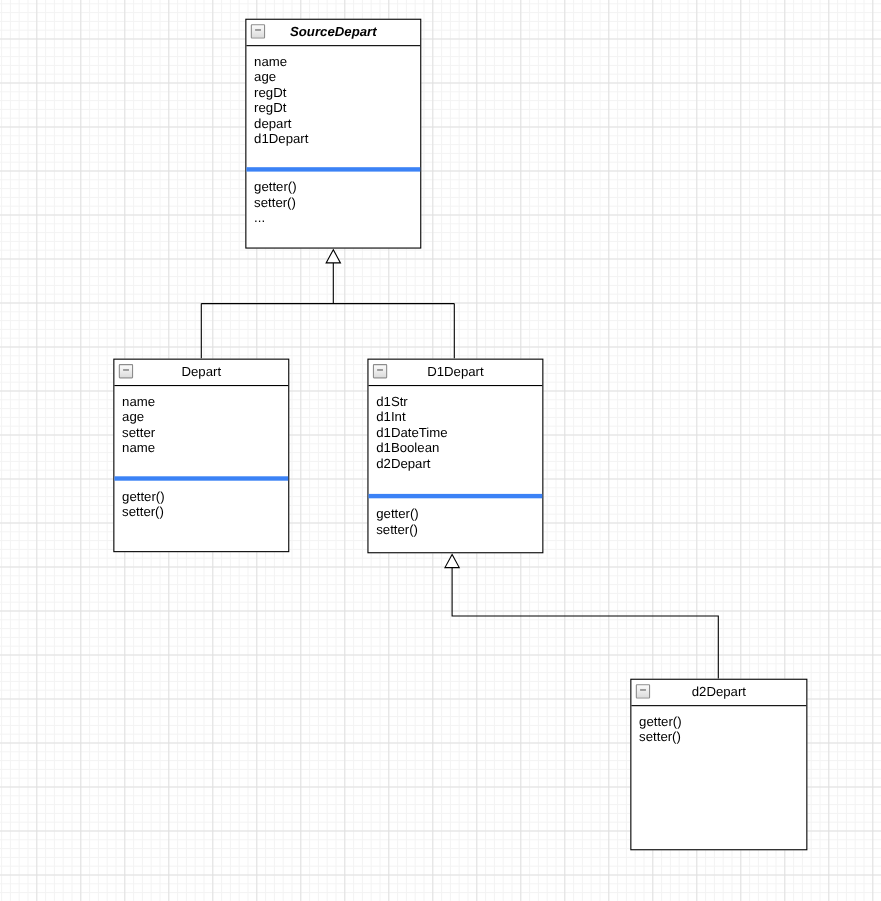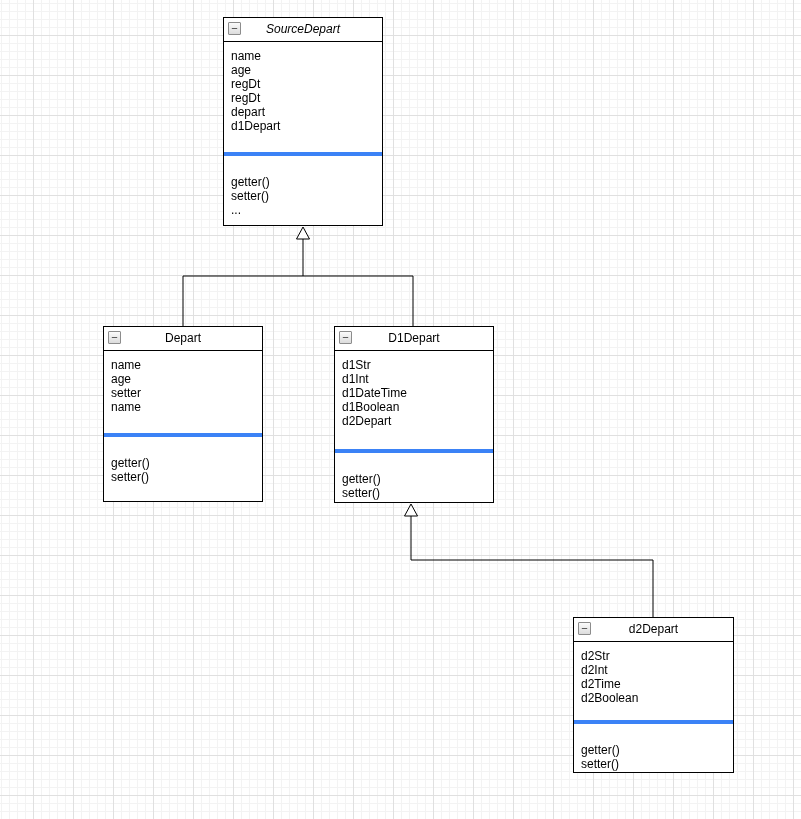--- a/index.html
+++ b/index.html
@@ -40,21 +40,21 @@
   }
   .uml-title {
     position: relative;
     box-sizing: content-box;
     height: 23px;
     border-bottom: 1px solid #000000;
     text-align: center;
     line-height: 23px;
     white-space: nowrap;
   }
-  .title-text.italic { font-style: italic; }
+  .title-text.italic { font-style: italic; font-weight: bold; }
   .collapse-icon {
     position: absolute;
     left: 4px;
     top: 4px;
     width: 13px;
     height: 13px;
     box-sizing: border-box;
     border: 1px solid #8c8c8c;
     background: linear-gradient(#fbfbfb, #dcdcdc);
     color: #333333;
@@ -68,21 +68,20 @@
     border-bottom: 4px solid #3b82f6;
     padding: 7px 0 0 7px;
     line-height: 14px;
     overflow: hidden;
   }
   .uml-methods {
     flex: 1;
     padding: 7px 0 0 7px;
     line-height: 14px;
     overflow: hidden;
-    margin-top: 12px;
   }
   .row { white-space: nowrap; }
 
   
   .c-source  { left: 223px; top: 17px;  width: 160px; height: 209px; }
   .c-source .uml-attrs  { height: 103px; }
   .c-depart  { left: 103px; top: 326px; width: 160px; height: 176px; }
   .c-depart .uml-attrs  { height: 75px; }
   .c-d1      { left: 334px; top: 326px; width: 160px; height: 177px; }
   .c-d1 .uml-attrs      { height: 91px; }
@@ -160,25 +159,19 @@
       <div class="row">getter()</div>
       <div class="row">setter()</div>
     </div>
   </div>
 
   <div class="uml-class c-d2">
     <div class="uml-title">
       <span class="collapse-icon">−</span>
       <span class="title-text">d2Depart</span>
     </div>
-    <div class="uml-attrs">
-      <div class="row">d2Str</div>
-      <div class="row">d2Int</div>
-      <div class="row">d2Time</div>
-      <div class="row">d2Boolean</div>
-    </div>
     <div class="uml-methods">
       <div class="row">getter()</div>
       <div class="row">setter()</div>
     </div>
   </div>
 
 </div>
 
 </body></html>

